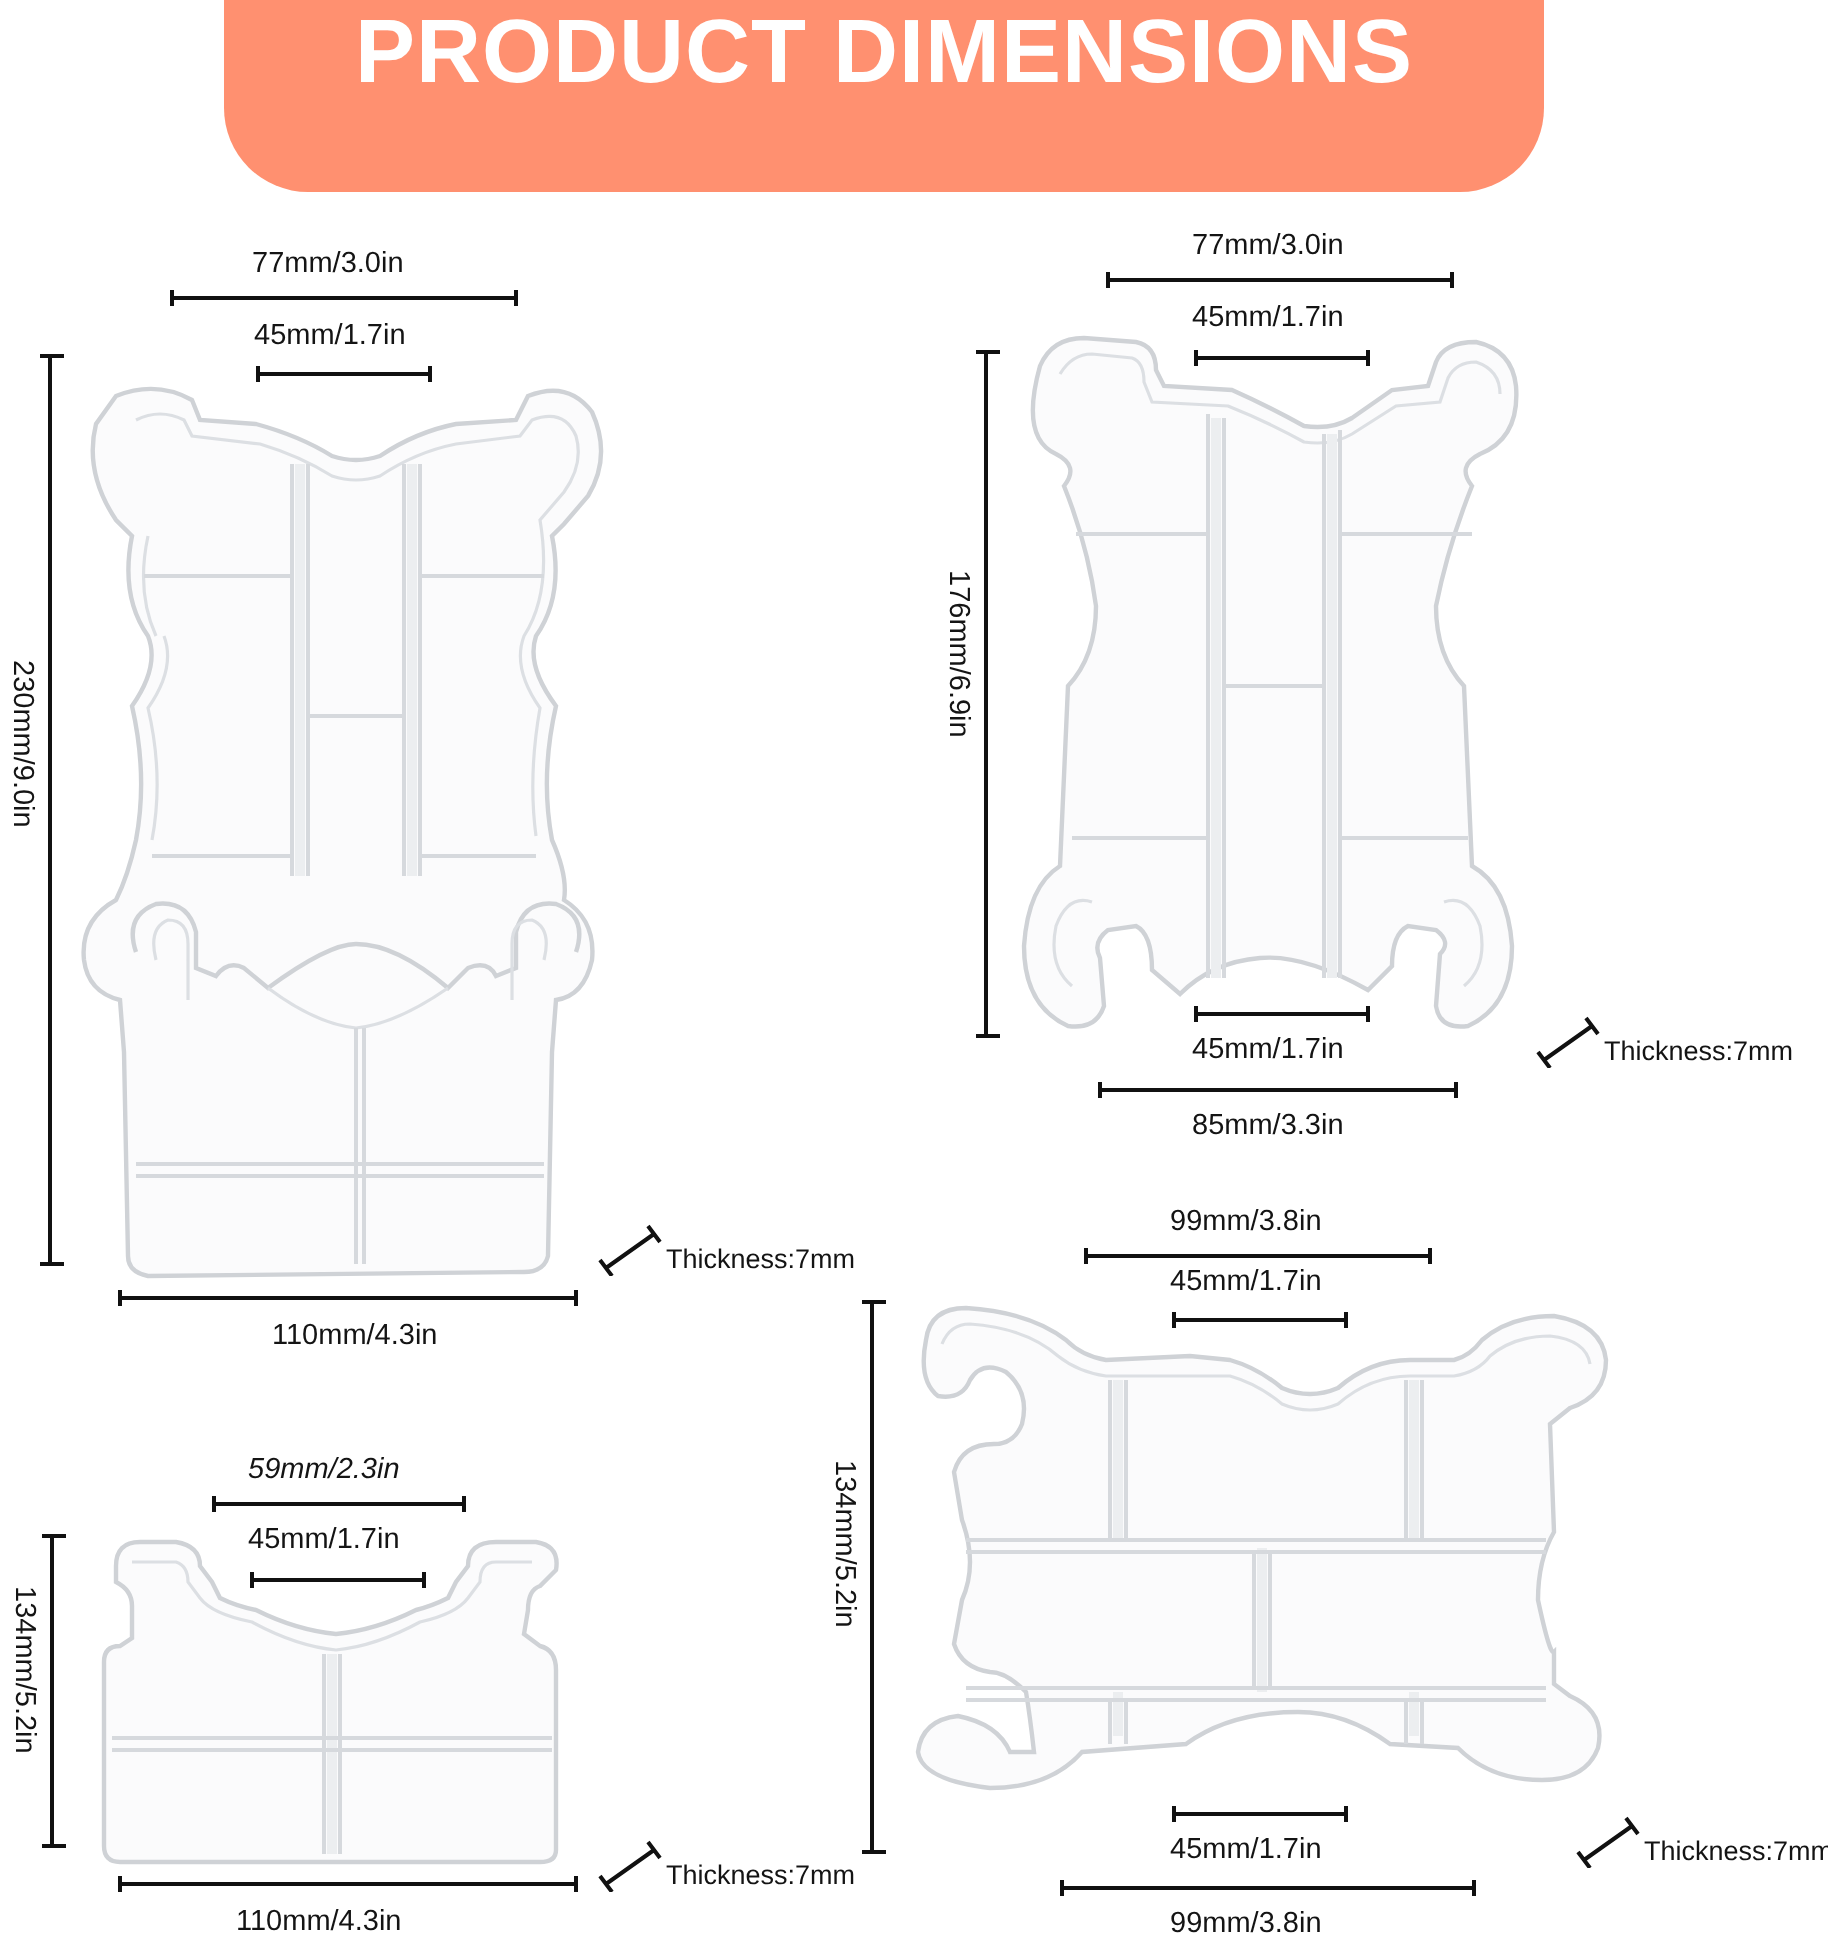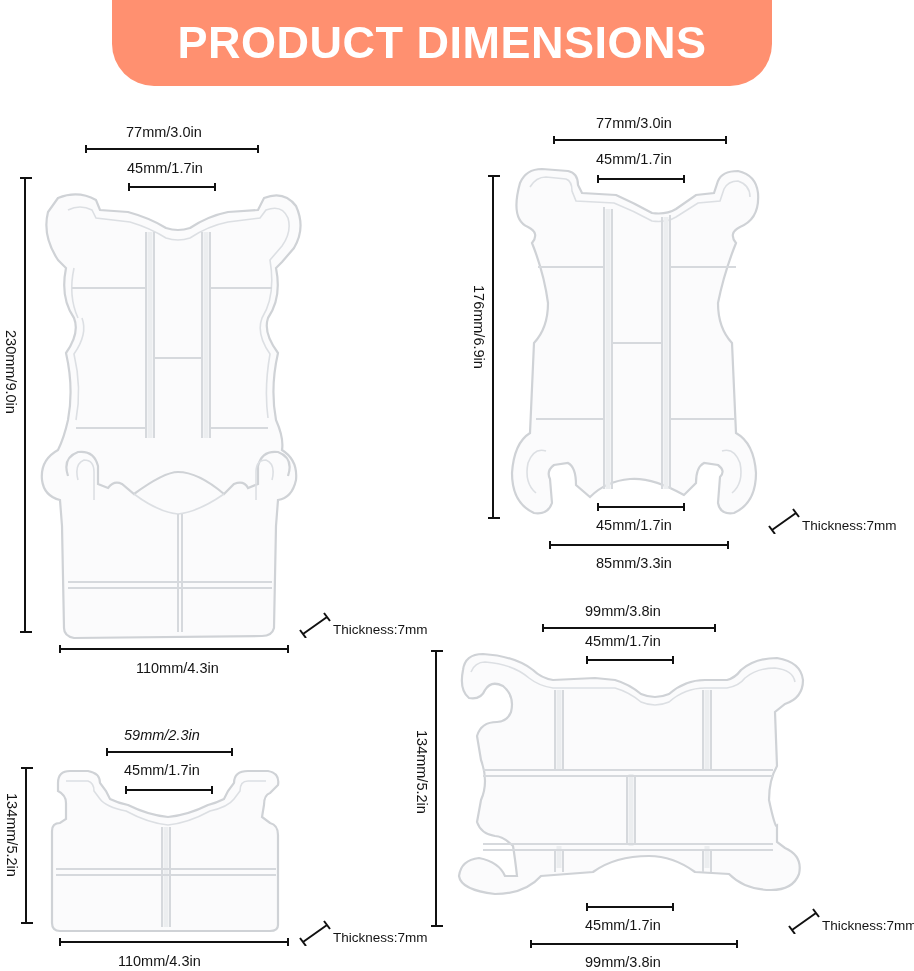--- a/index.html
+++ b/index.html
@@ -1,20 +1,20 @@
 <!DOCTYPE html>
 <html><head>
 <meta charset="utf-8">
 <style>
   html, body { margin: 0; padding: 0; background: #ffffff; }
   body { width: 914px; height: 971px; position: relative; overflow: hidden;
          font-family: "Liberation Sans", sans-serif; color: #111; }
-  .banner { position: absolute; left: 112px; top: 0; width: 660px; height: 86px;
+  .banner { position: absolute; left: 112px; top: 0; width: 660px; height: 96px;
             background: #FF9070; border-radius: 0 0 42px 42px;
-            display: flex; align-items: center; justify-content: center; }
+            display: flex; justify-content: center; }
   .banner-title { color: #ffffff; font-weight: 700; font-size: 45px;
                   letter-spacing: 0.5px; font-family: "Liberation Sans", sans-serif; }
   .lbl { position: absolute; font-size: 14.5px; white-space: nowrap; color: #141414; }
   .vlbl { position: absolute; font-size: 14.5px; white-space: nowrap; color: #141414;
           transform-origin: left top; transform: rotate(90deg); }
   .hdim { position: absolute; height: 8px; }
   .hdim::before { content: ""; position: absolute; left: 0; right: 0; top: 3px; height: 2.4px; background: #111; }
   .hdim::after { content: ""; position: absolute; left: 0; right: 0; top: 0; height: 8px;
                  border-left: 2.4px solid #111; border-right: 2.4px solid #111; box-sizing: border-box; }
   .vdim { position: absolute; width: 10px; }

